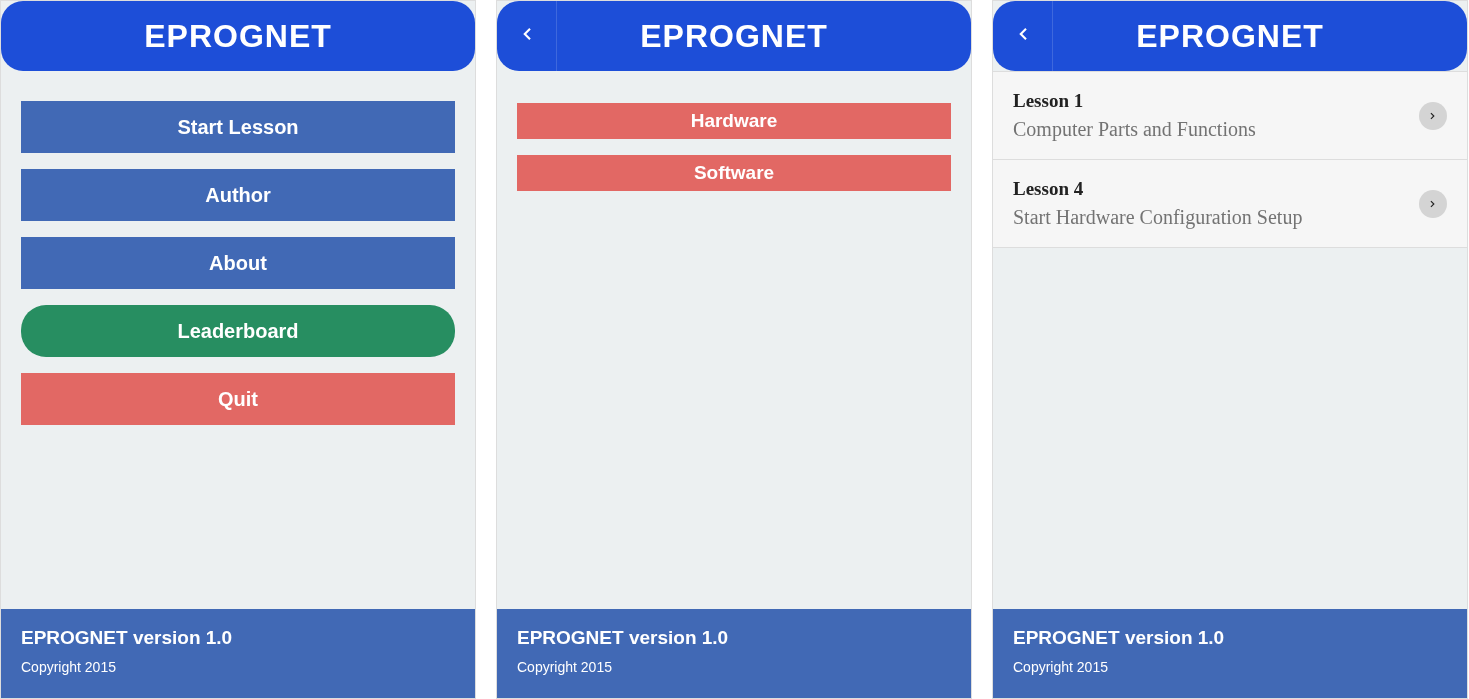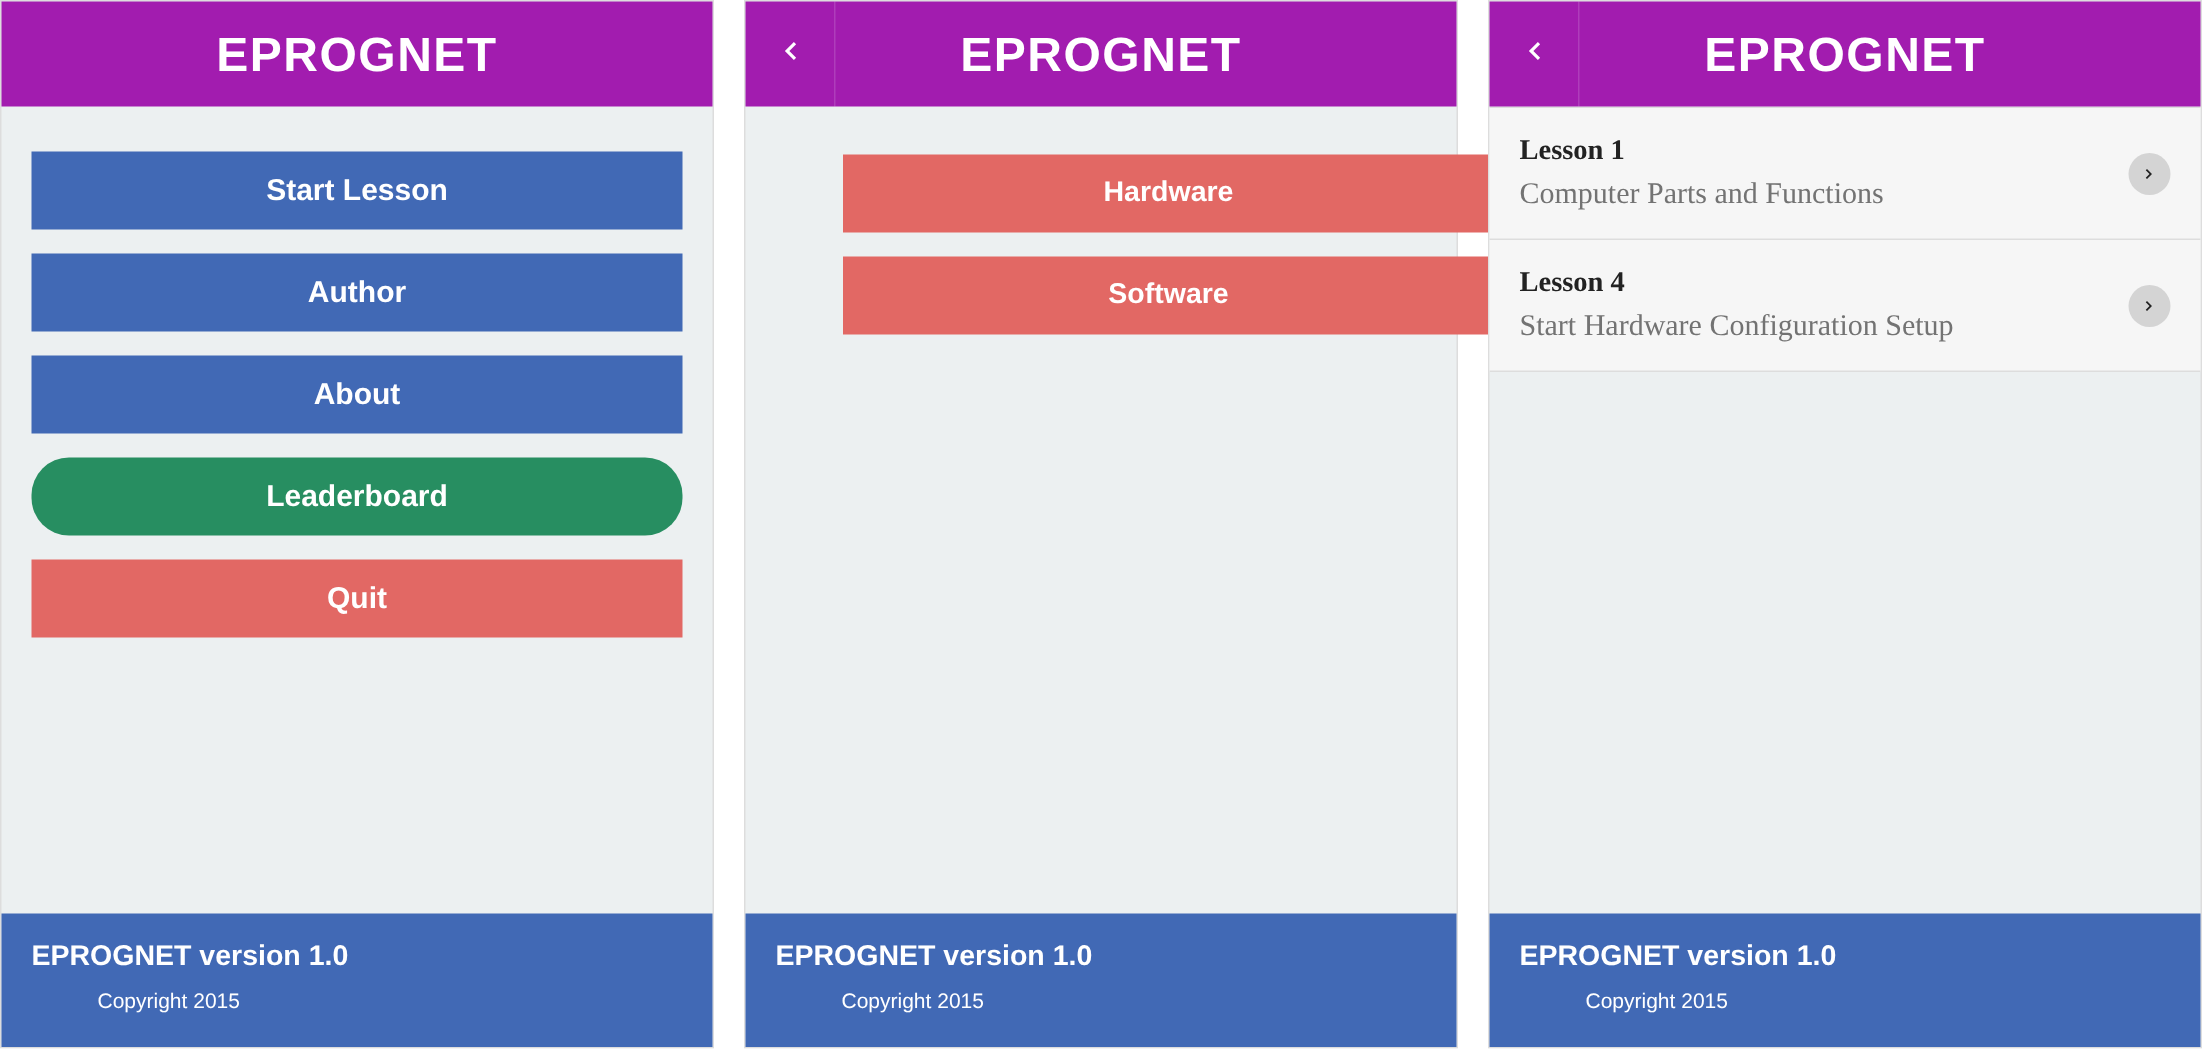--- a/index.html
+++ b/index.html
@@ -14,27 +14,28 @@
     }
     .phone {
       width: 476px;
       height: 699px;
       background: #ecf0f1;
       display: flex;
       flex-direction: column;
       border: 1px solid #ddd;
     }
     .header {
-      background: #a21caf;
+      background: #1d4ed8;
       color: #ffffff;
       height: 70px;
       display: flex;
       align-items: center;
       justify-content: center;
       position: relative;
+      border-radius: 22px;
     }
     .header-title {
       font-size: 32px;
       font-weight: bold;
       letter-spacing: 1px;
     }
     .back-btn {
       position: absolute;
       left: 0;
       top: 0;
@@ -60,21 +61,21 @@
       color: #ffffff;
       font-size: 20px;
       font-weight: bold;
       cursor: pointer;
       text-align: center;
     }
     .btn-blue { background: #4169b5; }
     .btn-blue:last-of-type { margin-bottom: 16px; }
     .btn-green { background: #278e61; border-radius: 25px; }
     .btn-red { background: #e26864; }
-    .content-screen2 .btn { height: 52px; font-size: 19px; margin-left: 45px; }
+    .content-screen2 .btn { height: 36px; font-size: 19px; }
     .content-screen2 { padding-top: 32px; }
     .list {
       padding: 0;
       font-family: Liberation Serif, serif;
     }
     .content-screen3 { padding: 0; }
     .list-item {
       background: #f6f6f6;
       border-bottom: 1px solid #ddd;
       padding: 18px 20px;
@@ -111,21 +112,20 @@
       padding: 18px 20px 22px 20px;
       height: 89px;
     }
     .footer-version {
       font-size: 19px;
       font-weight: bold;
       margin-bottom: 10px;
     }
     .footer-copy {
       font-size: 14px;
-      margin-left: 44px;
     }
   </style>
 </head>
 <body>
 
 <div class="phone">
   <div class="header">
     <div class="header-title">EPROGNET</div>
   </div>
   <div class="content">

